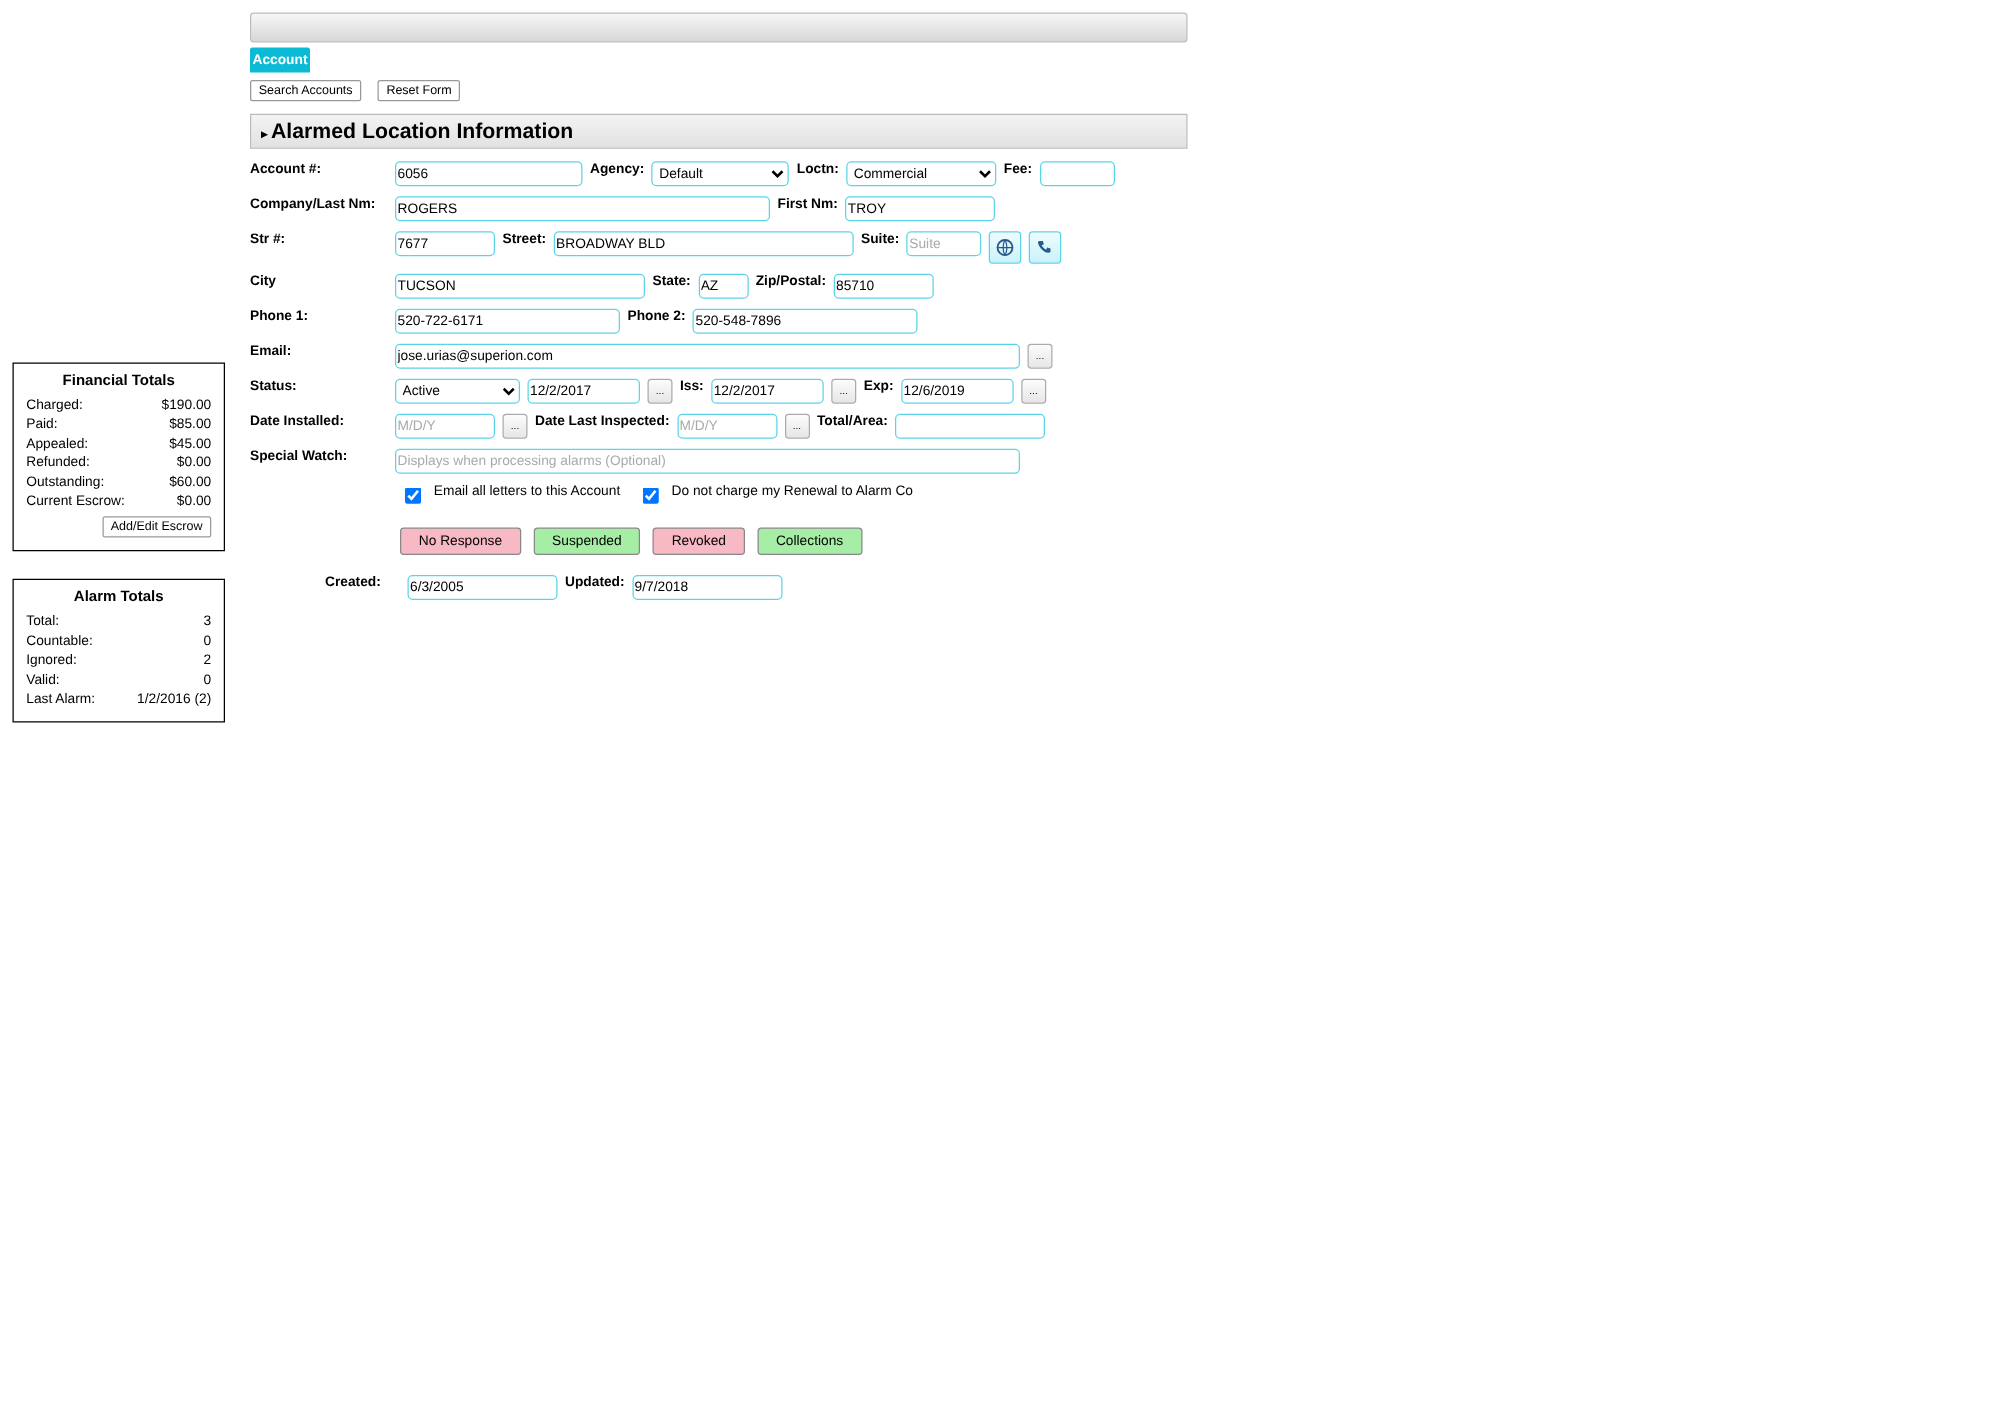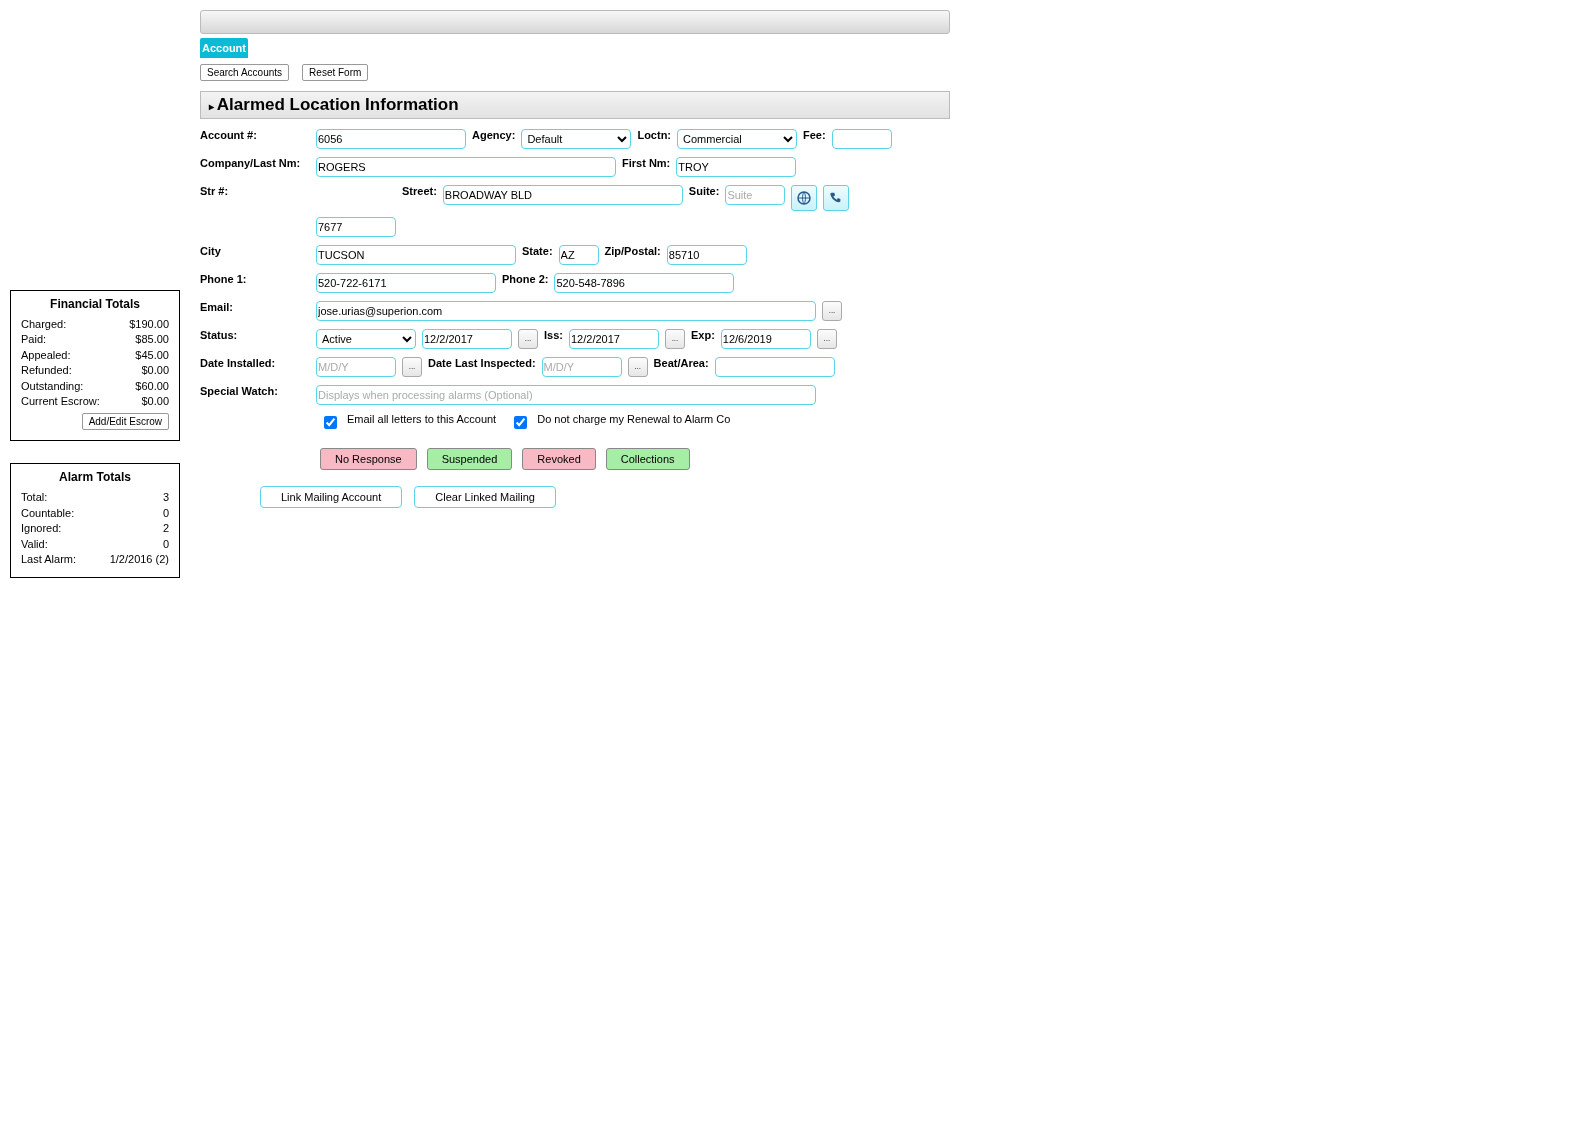--- a/index.html
+++ b/index.html
@@ -186,21 +186,21 @@
 
     <div class="form-row">
       <span class="lbl" style="width:110px;">Company/Last Nm:</span>
       <input class="tinput" style="width: 300px;" value="ROGERS">
       <span class="lbl">First Nm:</span>
       <input class="tinput" style="width: 120px;" value="TROY">
     </div>
 
     <div class="form-row">
       <span class="lbl" style="width:110px;">Str #:</span>
-      <input class="tinput" style="width: 80px; margin-top: 32px;" value="7677">
+      <input class="tinput" style="width: 80px;" value="7677">
       <span class="lbl">Street:</span>
       <input class="tinput" style="width: 240px;" value="BROADWAY BLD">
       <span class="lbl">Suite:</span>
       <input class="tinput" style="width: 60px;" placeholder="Suite">
       <span class="icon-btn">
         <svg width="16" height="16" viewBox="0 0 16 16">
             <circle cx="8" cy="8" r="6" fill="none" stroke="currentColor" stroke-width="1.5"></circle>
             <path d="M2 8h12M8 2c2 3 2 9 0 12M8 2c-2 3-2 9 0 12" fill="none" stroke="currentColor" stroke-width="1"></path>
           </svg>
       </span>
@@ -246,21 +246,21 @@
       <button class="cal-btn">...</button>
     </div>
 
     <div class="form-row">
       <span class="lbl" style="width:110px;">Date Installed:</span>
       <input class="tinput" style="width: 80px;" placeholder="M/D/Y">
       <button class="cal-btn">...</button>
       <span class="lbl">Date Last Inspected:</span>
       <input class="tinput" style="width: 80px;" placeholder="M/D/Y">
       <button class="cal-btn">...</button>
-      <span class="lbl">Beat/Area:</span>
+      <span class="lbl">Total/Area:</span>
       <input class="tinput" style="width: 120px;">
     </div>
 
     <div class="form-row">
       <span class="lbl" style="width:110px;">Special Watch:</span>
       <input class="tinput" style="width: 500px;" placeholder="Displays when processing alarms (Optional)">
     </div>
 
 
     <div class="form-row" style="margin-left:120px;">
@@ -271,20 +271,22 @@
     </div>
 
 
     <div class="form-row" style="margin:16px 0 16px 120px; gap:10px;">
       <button class="status-btn status-pink">No Response</button>
       <button class="status-btn status-green">Suspended</button>
       <button class="status-btn status-pink">Revoked</button>
       <button class="status-btn status-green">Collections</button>
     </div>
 
-
-    <div class="form-row" style="margin-left:60px; gap:12px;">
-      <button class="link-btn">Link Mailing Account</button>
-      <button class="link-btn">Clear Linked Mailing</button>
-    </div>
+    <div class="form-row">
+      <span class="lbl" style="width:60px;margin-left:60px;">Created:</span>
+      <input class="tinput" style="width: 120px;" value="6/3/2005">
+      <span class="lbl">Updated:</span>
+      <input class="tinput" style="width: 120px;" value="9/7/2018">
+    </div>
+
 
   </div>
 </div>
 
 </body></html>

